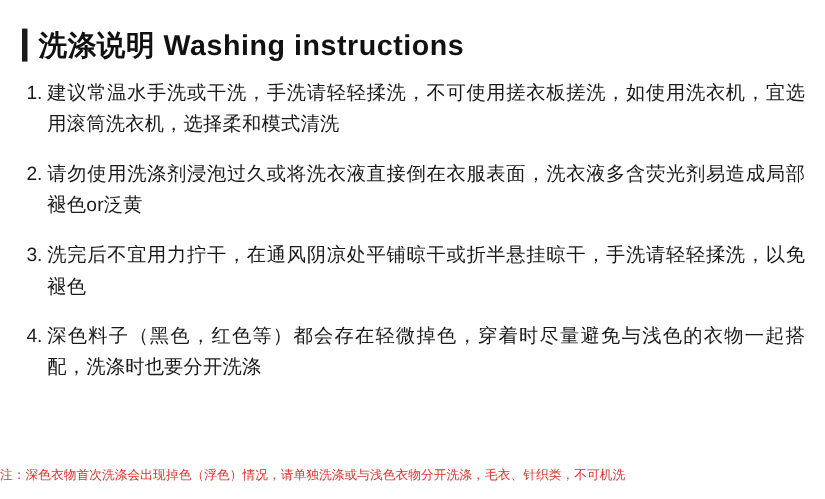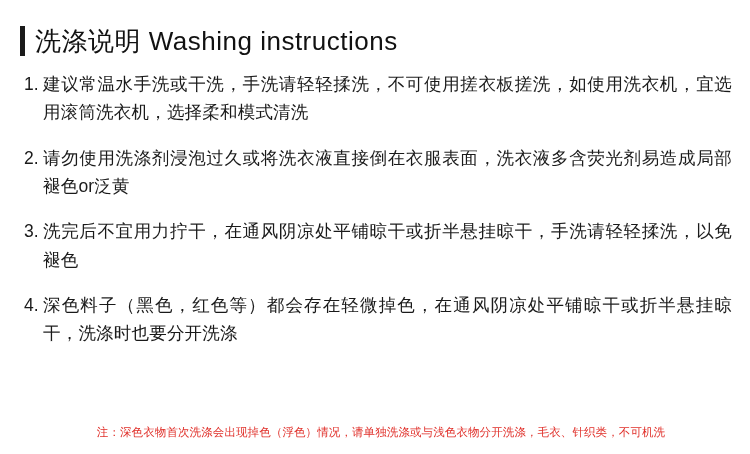--- a/index.html
+++ b/index.html
@@ -28,21 +28,21 @@
   }
   .title-bar {
     width: 5px;
     height: 30px;
     background: #1a1a1a;
     margin-right: 10px;
     flex: 0 0 auto;
   }
   .title-text {
     font-size: 26px;
-    font-weight: normal;
+    font-weight: bold;
     letter-spacing: 0.5px;
     line-height: 1.1;
     color: #111111;
     white-space: nowrap;
   }
   .items {
     margin-left: 6px;
   }
   .item {
     display: flex;
@@ -62,26 +62,24 @@
   .item-text {
     flex: 1 1 auto;
     text-align: justify;
     letter-spacing: 0.2px;
   }
   .note {
     position: absolute;
     left: 0;
     right: 0;
     bottom: 14px;
-    text-align: center;
     color: #e0302a;
     font-size: 11.5px;
     line-height: 1.4;
     letter-spacing: 0.1px;
-    padding-left: 12px;
   }
 </style>
 </head>
 <body>
 
 <div class="page">
 
   <div class="title-row">
     <div class="title-bar"></div>
     <div class="title-text">洗涤说明 Washing instructions</div>
@@ -99,20 +97,20 @@
       <div class="item-text">请勿使用洗涤剂浸泡过久或将洗衣液直接倒在衣服表面，洗衣液多含荧光剂易造成局部褪色or泛黄</div>
     </div>
 
     <div class="item">
       <div class="item-num">3.</div>
       <div class="item-text">洗完后不宜用力拧干，在通风阴凉处平铺晾干或折半悬挂晾干，手洗请轻轻揉洗，以免褪色</div>
     </div>
 
     <div class="item">
       <div class="item-num">4.</div>
-      <div class="item-text">深色料子（黑色，红色等）都会存在轻微掉色，在通风阴凉处平铺晾干或折半悬挂晾干，洗涤时也要分开洗涤</div>
+      <div class="item-text">深色料子（黑色，红色等）都会存在轻微掉色，穿着时尽量避免与浅色的衣物一起搭配，洗涤时也要分开洗涤</div>
     </div>
 
   </div>
 
   <div class="note">注：深色衣物首次洗涤会出现掉色（浮色）情况，请单独洗涤或与浅色衣物分开洗涤，毛衣、针织类，不可机洗</div>
 
 </div>
 
 </body></html>

